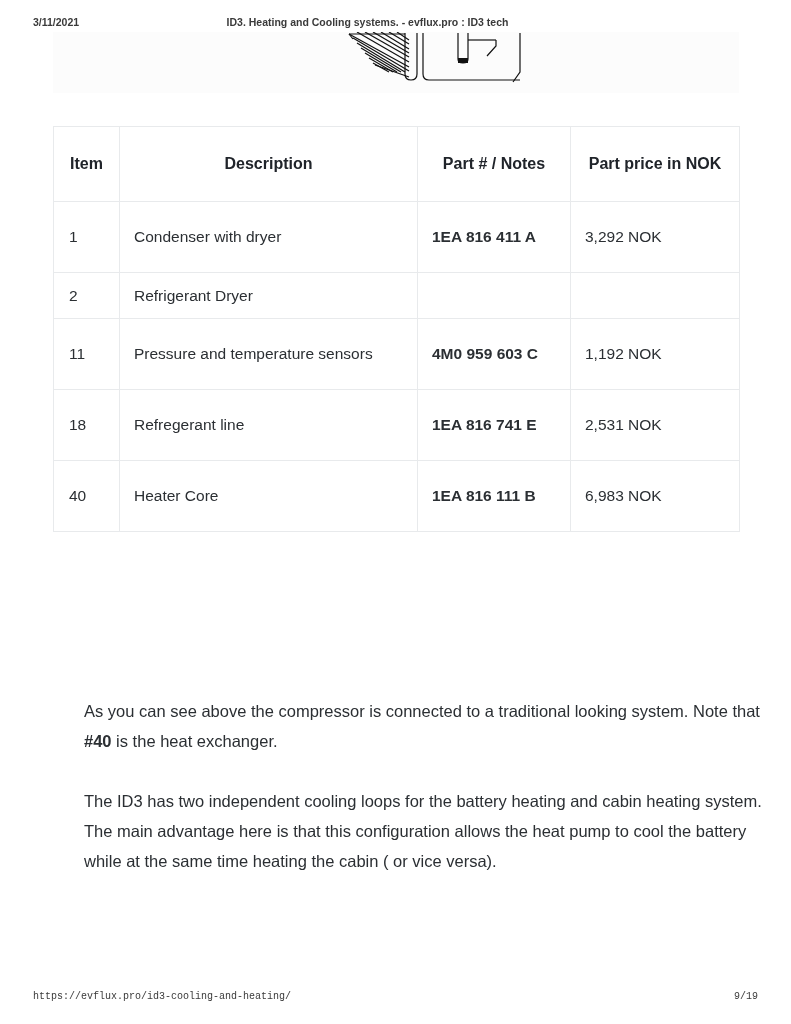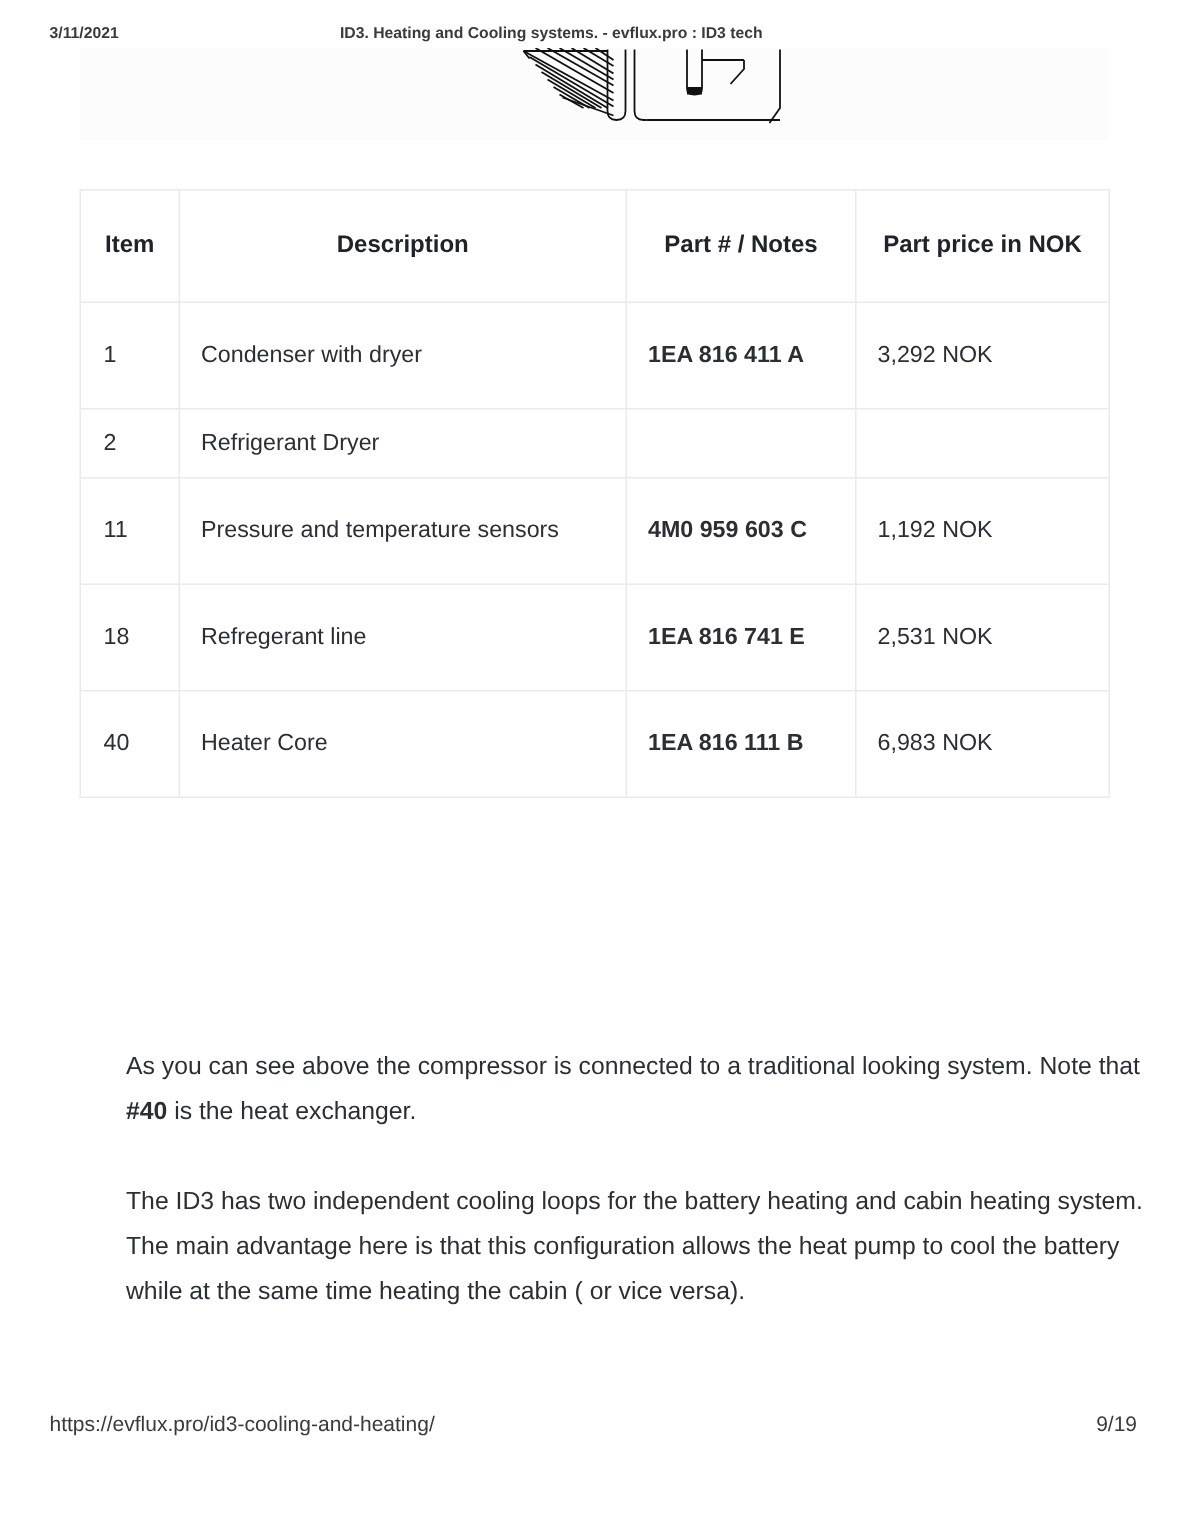--- a/index.html
+++ b/index.html
@@ -113,26 +113,27 @@
     font-weight: 400;
     margin-left: 20px;
   }
   .para-1 { top: 696px; }
   .para-2 { top: 786px; }
   .body-copy b { font-weight: 700; }
 
   
   .print-footer {
     position: absolute;
-    top: 941px;
+    top: 991px;
     left: 0;
     width: 791px;
     height: 14px;
-    font-size: 14px;
+    font-size: 10px;
     color: #3a3a3a;
+    font-family: Liberation Mono, monospace;
   }
   .print-footer .url {
     position: absolute;
     left: 33px;
     top: 0;
     white-space: nowrap;
   }
   .print-footer .page-num {
     position: absolute;
     right: 33px;

